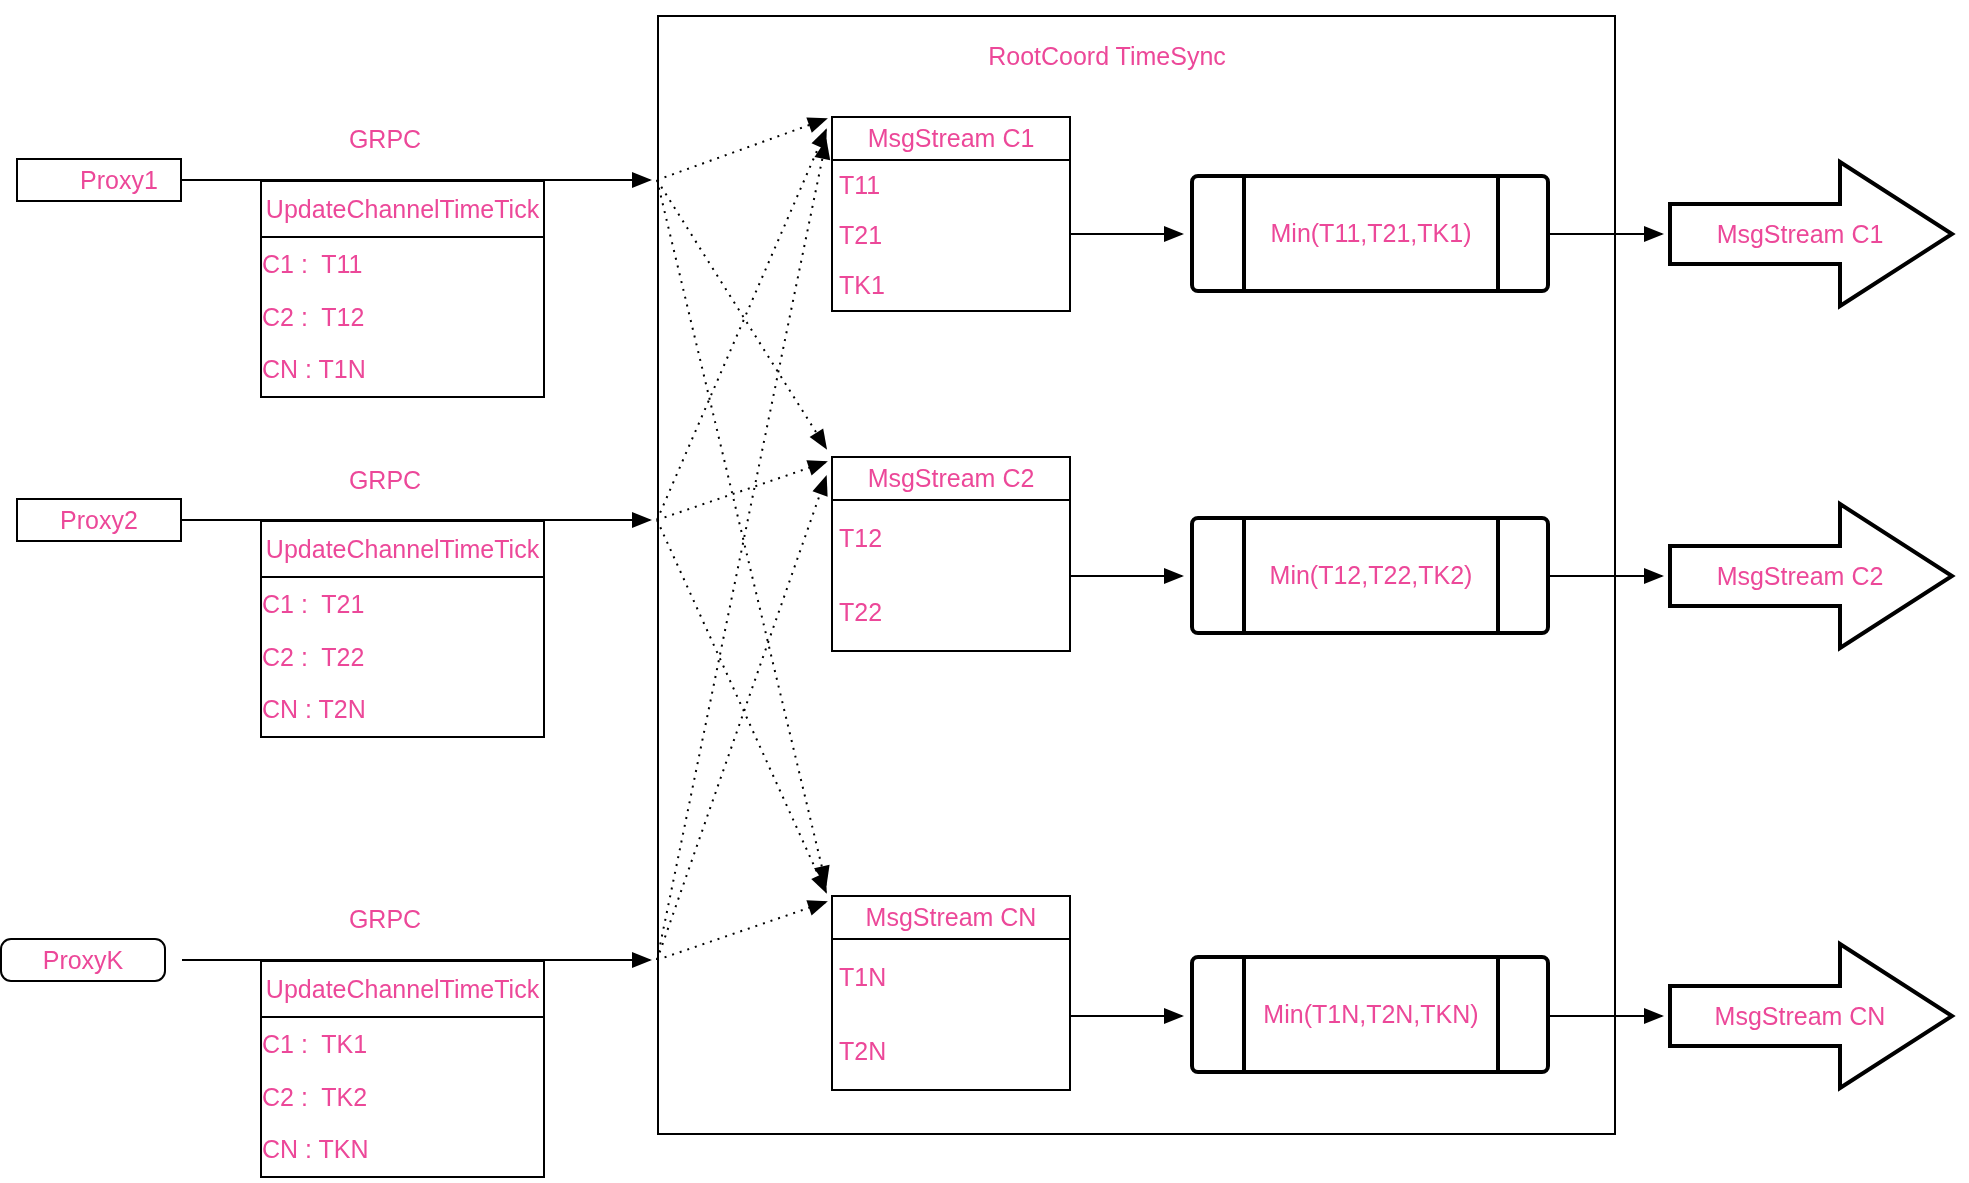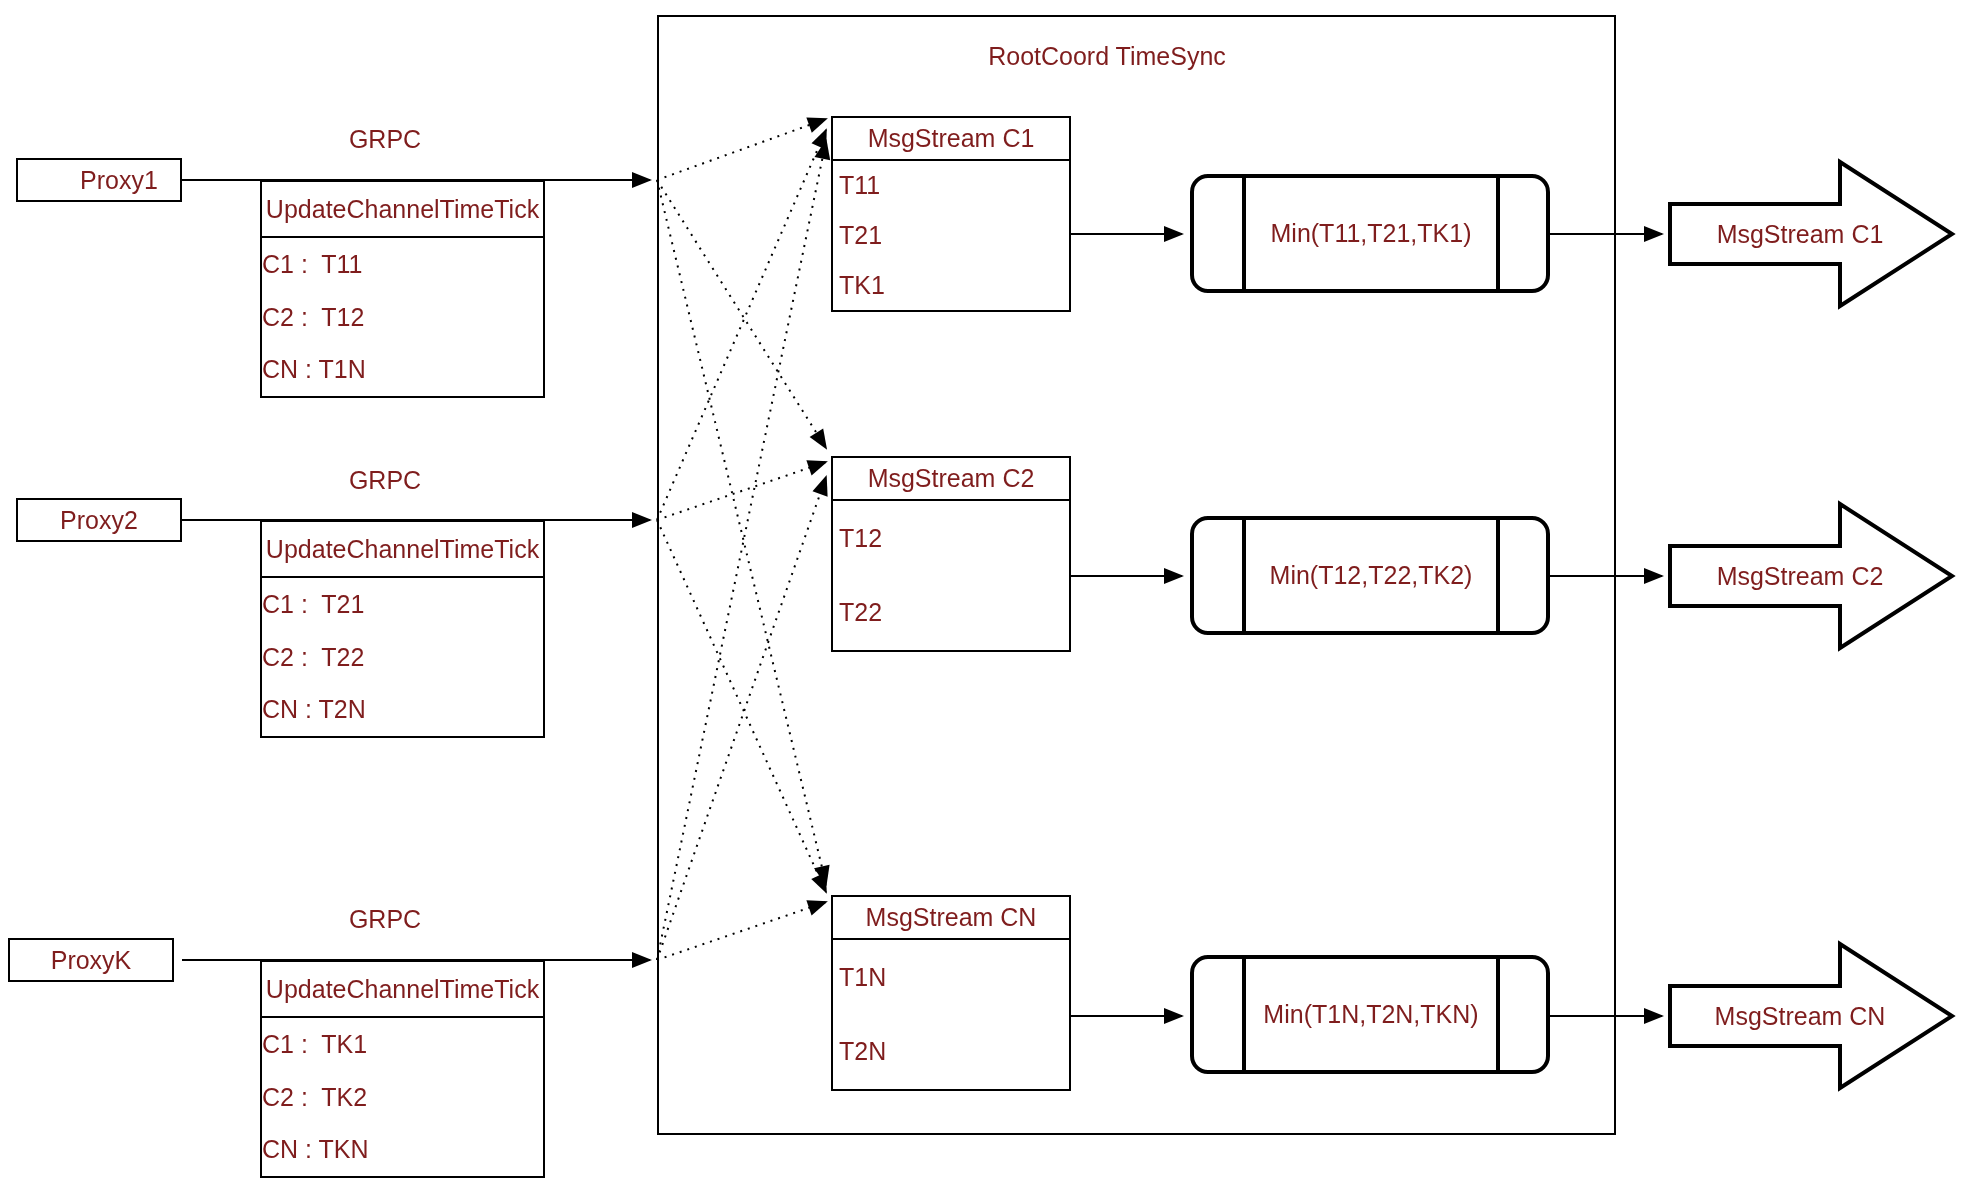--- a/index.html
+++ b/index.html
@@ -1,34 +1,34 @@
 <!DOCTYPE html>
 <html><head>
 <meta charset="utf-8">
 <style>
   html,body{margin:0;padding:0;background:#ffffff;}
   .canvas{
     position:relative;width:1969px;height:1183px;background:#ffffff;
-    font-family:"Liberation Sans",sans-serif;font-size:25px;color:#7f1d1d;
+    font-family:"Liberation Sans",sans-serif;font-size:25px;color:#ec4899;
     overflow:hidden;
   }
   .canvas svg.connectors{position:absolute;left:0;top:0;width:1969px;height:1183px;}
   .box{position:absolute;box-sizing:border-box;border:2px solid #000;background:transparent;}
   .proxy{display:flex;align-items:center;justify-content:center;}
   .freelabel{position:absolute;display:flex;align-items:center;justify-content:center;text-align:center;}
   
   .utable{display:flex;flex-direction:column;}
   .utable .hdr{height:54px;border-bottom:2px solid #000;display:flex;align-items:center;justify-content:center;white-space:pre;}
   .utable .trow{flex:1;display:flex;align-items:center;padding-left:0;white-space:pre;}
   
   .msbox{display:flex;flex-direction:column;}
   .msbox .hdr{height:41px;border-bottom:2px solid #000;display:flex;align-items:center;justify-content:center;white-space:pre;}
   .msbox .trow{flex:1;display:flex;align-items:center;padding-left:6px;white-space:pre;}
   
-  .capsule{position:absolute;box-sizing:border-box;border:4px solid #000;border-radius:18px;display:flex;background:transparent;}
+  .capsule{position:absolute;box-sizing:border-box;border:4px solid #000;border-radius:8px;display:flex;background:transparent;}
   .capsule .seg-l{width:48px;border-right:4px solid #000;}
   .capsule .seg-r{width:46px;border-left:4px solid #000;}
   .capsule .mid{flex:1;display:flex;align-items:center;justify-content:center;white-space:pre;}
   
   .rootcoord-title{position:absolute;left:657px;top:42px;width:900px;text-align:center;}
 </style>
 </head>
 <body>
 
 <div class="canvas">
@@ -95,21 +95,21 @@
     <span>Proxy2</span>
   </div>
   <div class="freelabel" style="left:285px;top:464px;width:200px;height:32px;">GRPC</div>
   <div class="box utable" style="left:260px;top:520px;width:285px;height:218px;">
     <div class="hdr">UpdateChannelTimeTick</div>
     <div class="trow">C1 :  T21</div>
     <div class="trow">C2 :  T22</div>
     <div class="trow">CN : T2N</div>
   </div>
 
-  <div class="box proxy" style="left:8px;top:938px;width:166px;height:44px;">
+  <div class="box proxy" style="left:0;top:938px;width:166px;height:44px;border-radius:11px;">
     <span>ProxyK</span>
   </div>
   <div class="freelabel" style="left:285px;top:903px;width:200px;height:32px;">GRPC</div>
   <div class="box utable" style="left:260px;top:960px;width:285px;height:218px;">
     <div class="hdr">UpdateChannelTimeTick</div>
     <div class="trow">C1 :  TK1</div>
     <div class="trow">C2 :  TK2</div>
     <div class="trow">CN : TKN</div>
   </div>
 

